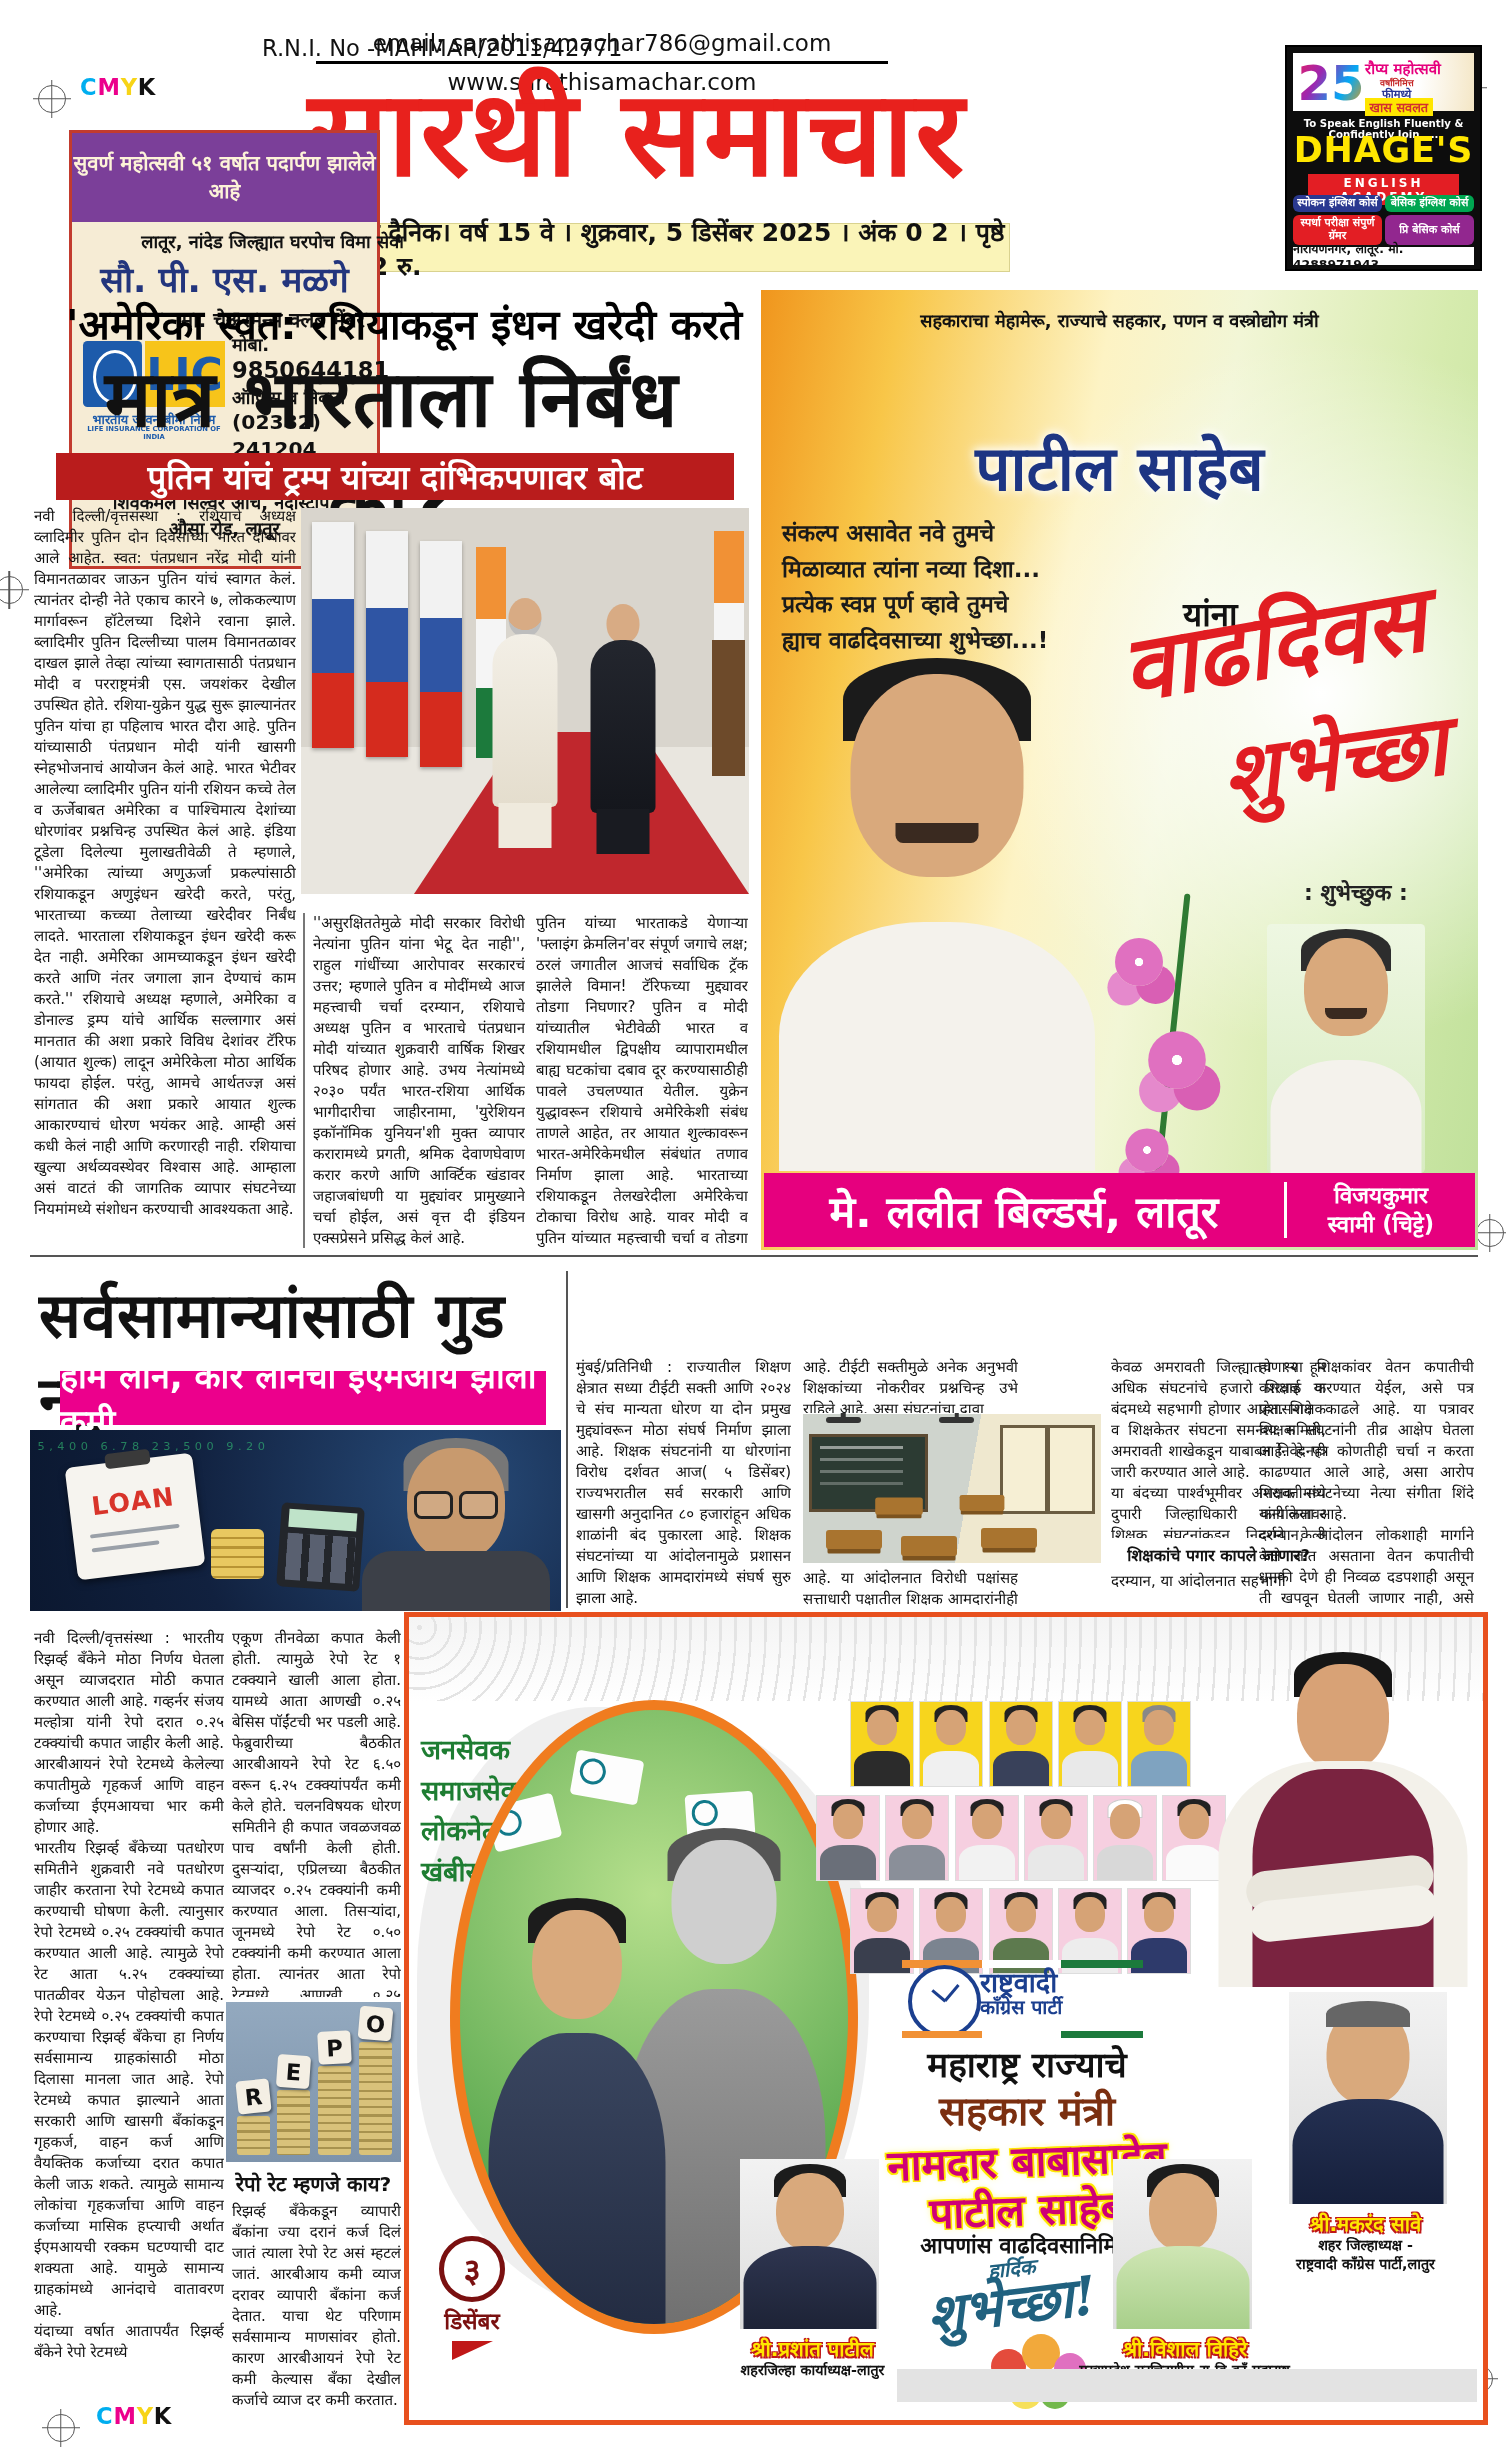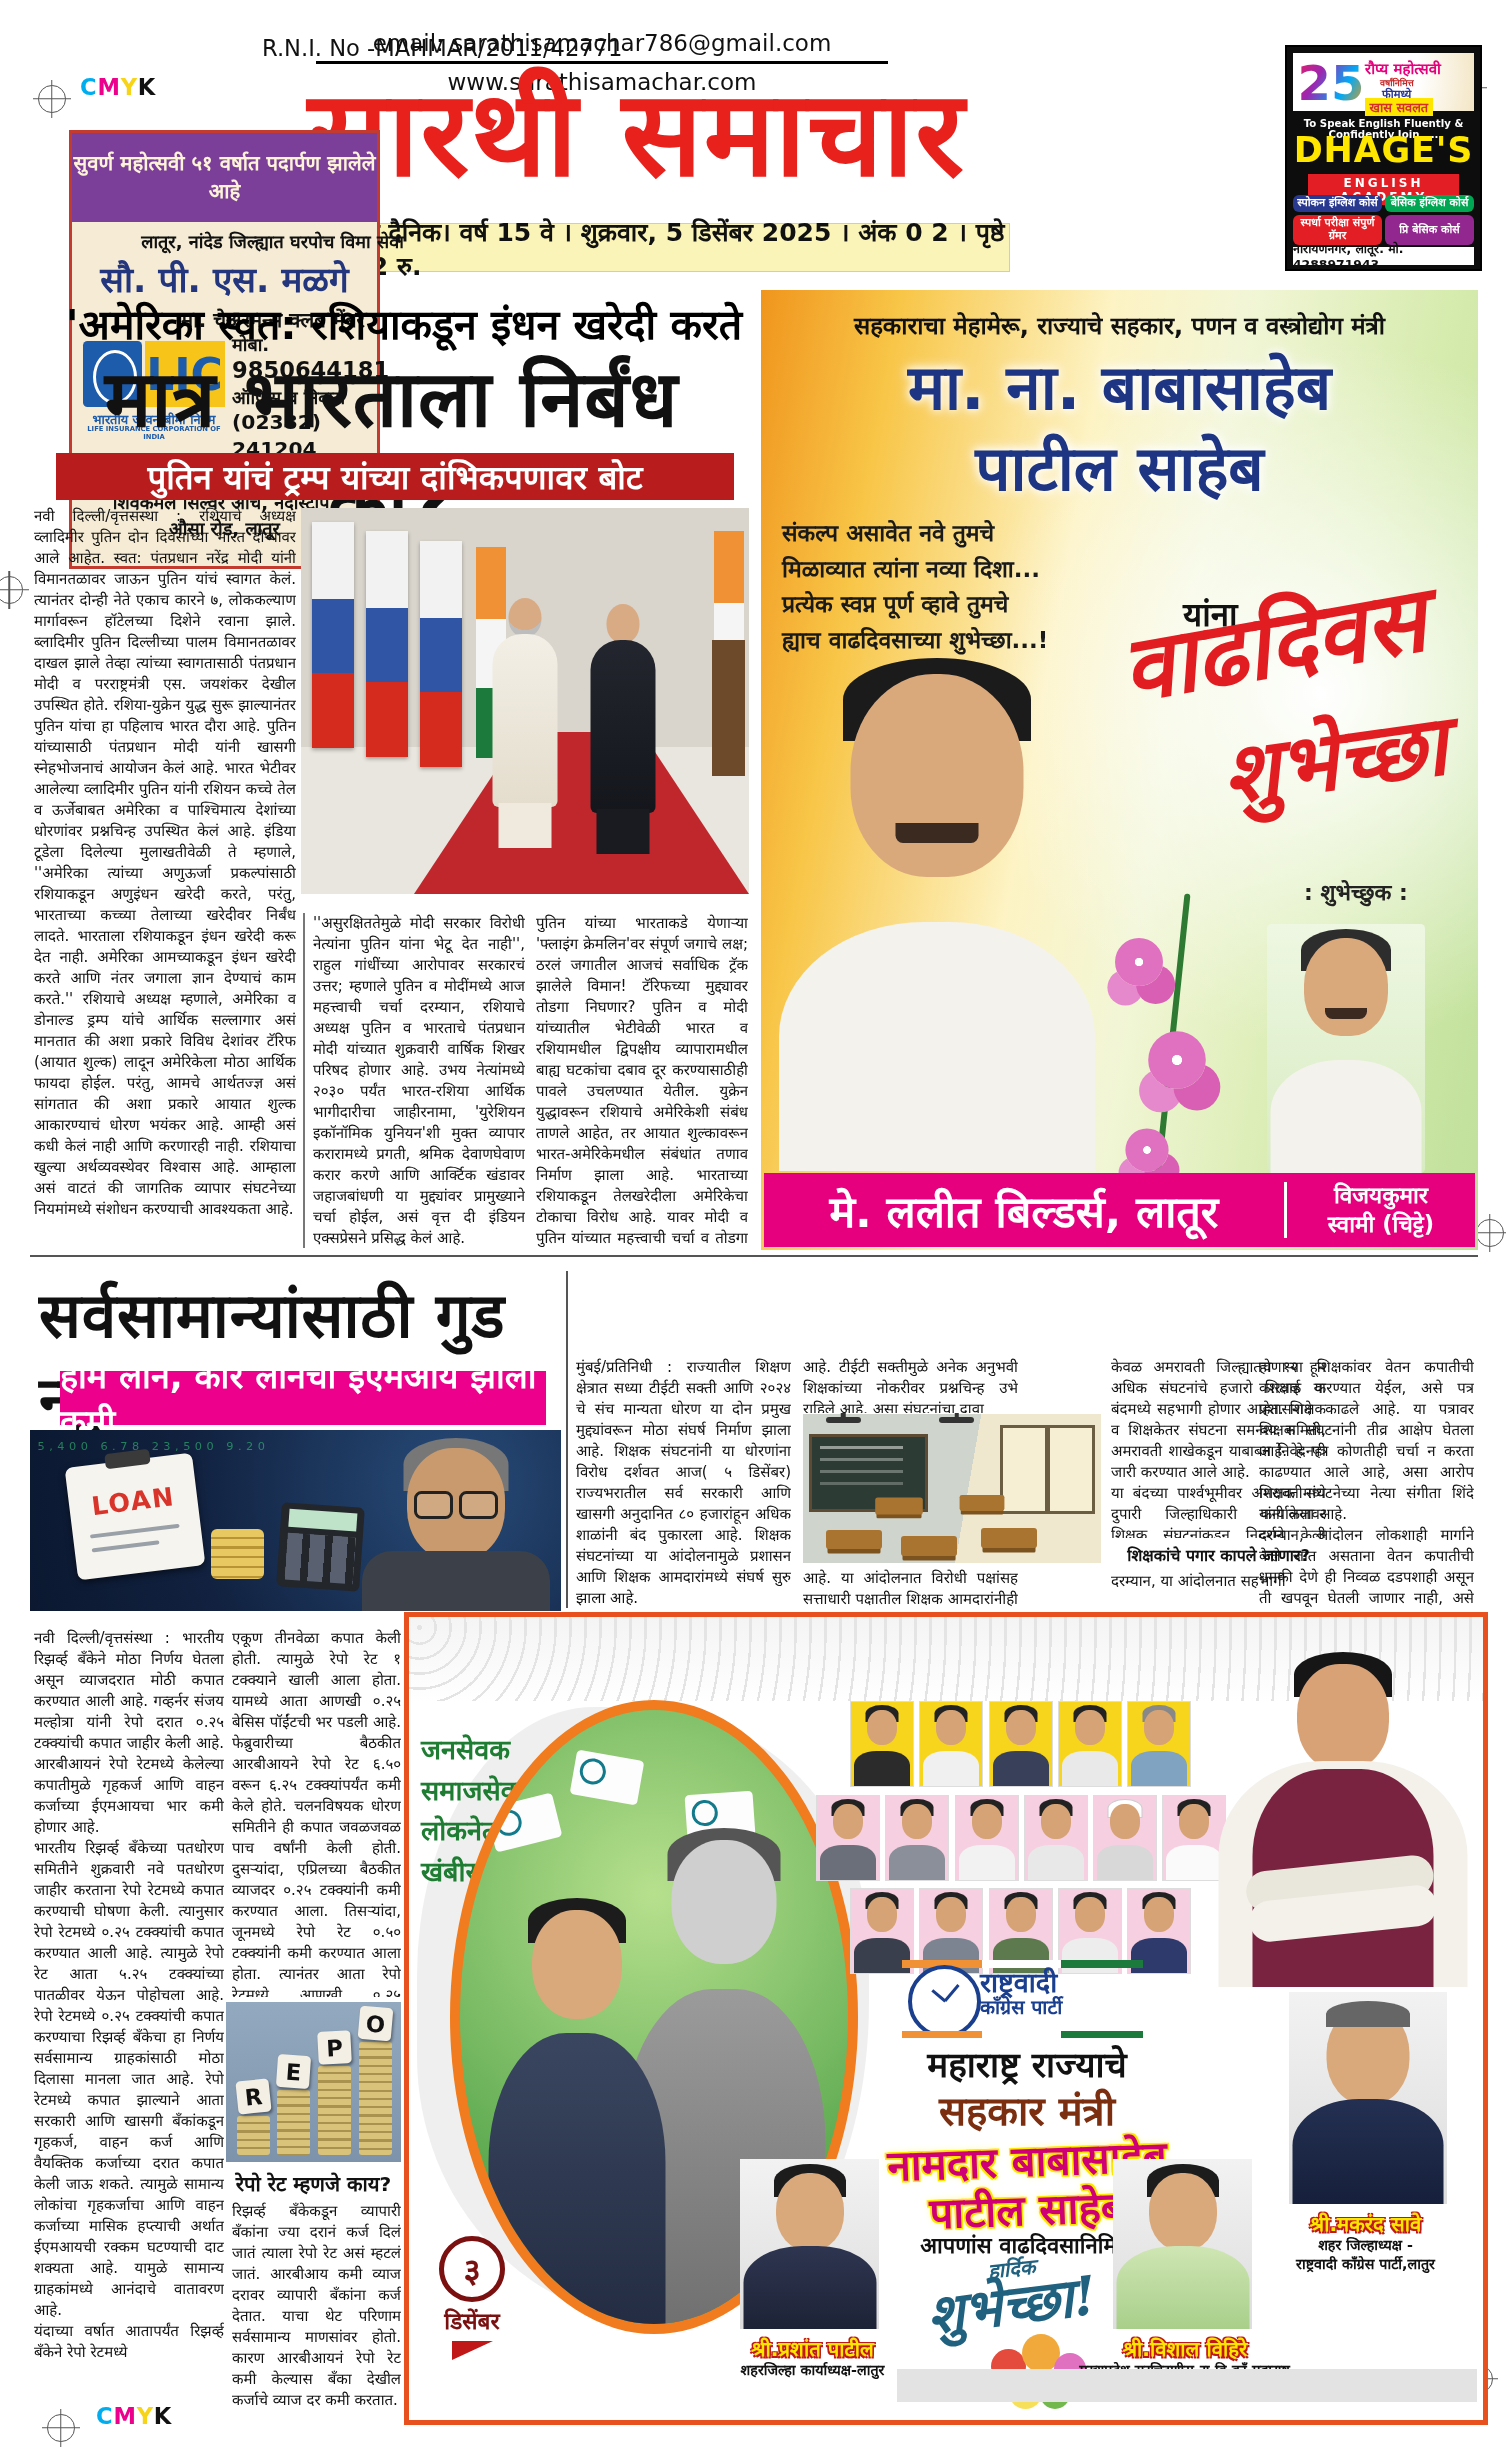--- a/index.html
+++ b/index.html
@@ -91,21 +91,21 @@
   .leader .bd{position:absolute;left:50%;transform:translateX(-50%);top:36px;width:65px;height:173px;border-radius:30px 30px 6px 6px;}
   .modi .hd{background:radial-gradient(circle at 50% 35%,#d8ab84 60%,#bdbdbd 62%);}
   .modi .bd{background:linear-gradient(#f3efe6,#e4ddcd);}
   .putin .bd{background:linear-gradient(#23262e,#14161c);}
   .legs{position:absolute;left:50%;transform:translateX(-50%);top:205px;width:53px;height:45px;background:inherit;}
 
   
   .bday{left:761px;top:290px;width:717px;height:960px;
         background:radial-gradient(circle at 78% 42%,#ffffff 0%,rgba(255,255,255,0) 45%),
         linear-gradient(100deg,#f0951d 0%,#f8c648 16%,#fdf3c4 40%,#f2f6d6 55%,#d6ebae 78%,#bfe09a 100%);}
-  .bd-top{left:0;top:18px;width:100%;text-align:center;font-size:24px;font-weight:900;color:#111;}
+  .bd-top{left:0;top:18px;width:100%;text-align:center;font-size:18px;font-weight:900;color:#111;}
   .bd-n1{left:0;top:53px;width:100%;text-align:center;font-size:62px;font-weight:900;color:#1d3583;
          text-shadow:0 0 9px #ffffff,0 0 13.6px #ffffff;}
   .bd-n2{left:0;top:134px;width:100%;text-align:center;font-size:62px;font-weight:900;color:#1d3583;
          text-shadow:0 0 9px #ffffff,0 0 13.6px #ffffff;}
   .bd-verse{left:21px;top:226px;width:316px;font-size:23px;font-weight:bold;line-height:1.55;color:#1a1a1a;}
   .bd-yanna{left:422px;top:301px;width:151px;text-align:left;font-size:33px;font-weight:900;}
   .callig{font-family:"DejaVu Serif",serif;font-style:italic;font-weight:bold;color:#e11d22;}
   .bd-w1{left:301px;top:290px;width:422px;text-align:center;font-size:90px;transform:rotate(-10deg);}
   .bd-w2{left:392px;top:410px;width:362px;text-align:center;font-size:83px;transform:rotate(-8deg);}
   .bd-shub{left:467px;top:586px;width:256px;text-align:center;font-size:22px;font-weight:900;color:#222;}
@@ -326,21 +326,20 @@
   </div>
 
   <div class="abs m-col1 bodytxt just clip pre">नवी दिल्ली/वृत्तसंस्था : रशियाचे अध्यक्ष व्लादिमीर पुतिन दोन दिवसांच्या भारत दौऱ्यावर आले आहेत. स्वत: पंतप्रधान नरेंद्र मोदी यांनी विमानतळावर जाऊन पुतिन यांचं स्वागत केलं. त्यानंतर दोन्ही नेते एकाच कारने ७, लोककल्याण मार्गावरून हॉटेलच्या दिशेने रवाना झाले. ब्लादिमीर पुतिन दिल्लीच्या पालम विमानतळावर दाखल झाले तेव्हा त्यांच्या स्वागतासाठी पंतप्रधान मोदी व परराष्ट्रमंत्री एस. जयशंकर देखील उपस्थित होते. रशिया-युक्रेन युद्ध सुरू झाल्यानंतर पुतिन यांचा हा पहिलाच भारत दौरा आहे. पुतिन यांच्यासाठी पंतप्रधान मोदी यांनी खासगी स्नेहभोजनाचं आयोजन केलं आहे. भारत भेटीवर आलेल्या व्लादिमीर पुतिन यांनी रशियन कच्चे तेल व ऊर्जेबाबत अमेरिका व पाश्चिमात्य देशांच्या धोरणांवर प्रश्नचिन्ह उपस्थित केलं आहे. इंडिया टूडेला दिलेल्या मुलाखतीवेळी ते म्हणाले, ''अमेरिका त्यांच्या अणुऊर्जा प्रकल्पांसाठी रशियाकडून अणुइंधन खरेदी करते, परंतु, भारताच्या कच्च्या तेलाच्या खरेदीवर निर्बंध लादते. भारताला रशियाकडून इंधन खरेदी करू देत नाही. अमेरिका आमच्याकडून इंधन खरेदी करते आणि नंतर जगाला ज्ञान देण्याचं काम करते.'' रशियाचे अध्यक्ष म्हणाले, अमेरिका व डोनाल्ड ड्रम्प यांचे आर्थिक सल्लागार असं मानतात की अशा प्रकारे विविध देशांवर टॅरिफ (आयात शुल्क) लादून अमेरिकेला मोठा आर्थिक फायदा होईल. परंतु, आमचे आर्थतज्ज्ञ असं सांगतात की अशा प्रकारे आयात शुल्क आकारण्याचं धोरण भयंकर आहे. आम्ही असं कधी केलं नाही आणि करणारही नाही. रशियाचा खुल्या अर्थव्यवस्थेवर विश्वास आहे. आम्हाला असं वाटतं की जागतिक व्यापार संघटनेच्या नियमांमध्ये संशोधन करण्याची आवश्यकता आहे.</div>
   <div class="abs vrule1"></div>
   <div class="abs m-col2 bodytxt just clip pre">''असुरक्षिततेमुळे मोदी सरकार विरोधी नेत्यांना पुतिन यांना भेटू देत नाही'', राहुल गांधींच्या आरोपावर सरकारचं उत्तर; म्हणाले पुतिन व मोदींमध्ये आज महत्त्वाची चर्चा दरम्यान, रशियाचे अध्यक्ष पुतिन व भारताचे पंतप्रधान मोदी यांच्यात शुक्रवारी वार्षिक शिखर परिषद होणार आहे. उभय नेत्यांमध्ये २०३० पर्यंत भारत-रशिया आर्थिक भागीदारीचा जाहीरनामा, 'युरेशियन इकॉनॉमिक युनियन'शी मुक्त व्यापार करारामध्ये प्रगती, श्रमिक देवाणघेवाण करार करणे आणि आर्क्टिक खंडावर जहाजबांधणी या मुद्द्यांवर प्रामुख्याने चर्चा होईल, असं वृत्त दी इंडियन एक्सप्रेसने प्रसिद्ध केलं आहे.</div>
   <div class="abs m-col3 bodytxt just clip pre">पुतिन यांच्या भारताकडे येणाऱ्या 'फ्लाइंग क्रेमलिन'वर संपूर्ण जगाचे लक्ष; ठरलं जगातील आजचं सर्वाधिक ट्रॅक झालेले विमान! टॅरिफच्या मुद्द्यावर तोडगा निघणार? पुतिन व मोदी यांच्यातील भेटीवेळी भारत व रशियामधील द्विपक्षीय व्यापारामधील बाह्य घटकांचा दबाव दूर करण्यासाठीही पावले उचलण्यात येतील. युक्रेन युद्धावरून रशियाचे अमेरिकेशी संबंध ताणले आहेत, तर आयात शुल्कावरून भारत-अमेरिकेमधील संबंधांत तणाव निर्माण झाला आहे. भारताच्या रशियाकडून तेलखरेदीला अमेरिकेचा टोकाचा विरोध आहे. यावर मोदी व पुतिन यांच्यात महत्त्वाची चर्चा व तोडगा अपेक्षित आहे.</div>
   <div class="abs hrule1"></div>
 
   <div class="abs bday clip">
     <div class="abs bd-top">सहकाराचा मेहामेरू, राज्याचे सहकार, पणन व वस्त्रोद्योग मंत्री</div>
-    <div class="abs bd-n1">मा. ना. बाबासाहेब</div>
     <div class="abs bd-n2">पाटील साहेब</div>
     <div class="abs bd-verse pre">संकल्प असावेत नवे तुमचे
 मिळाव्यात त्यांना नव्या दिशा...
 प्रत्येक स्वप्न पूर्ण व्हावे तुमचे
 ह्याच वाढदिवसाच्या शुभेच्छा...!</div>
     <div class="abs bd-yanna">यांना</div>
     <div class="abs bd-w1 callig">वाढदिवस</div>
     <div class="abs bd-w2 callig">शुभेच्छा</div>
     <div class="portrait bd-main-portrait">
       <div class="hair"></div>

